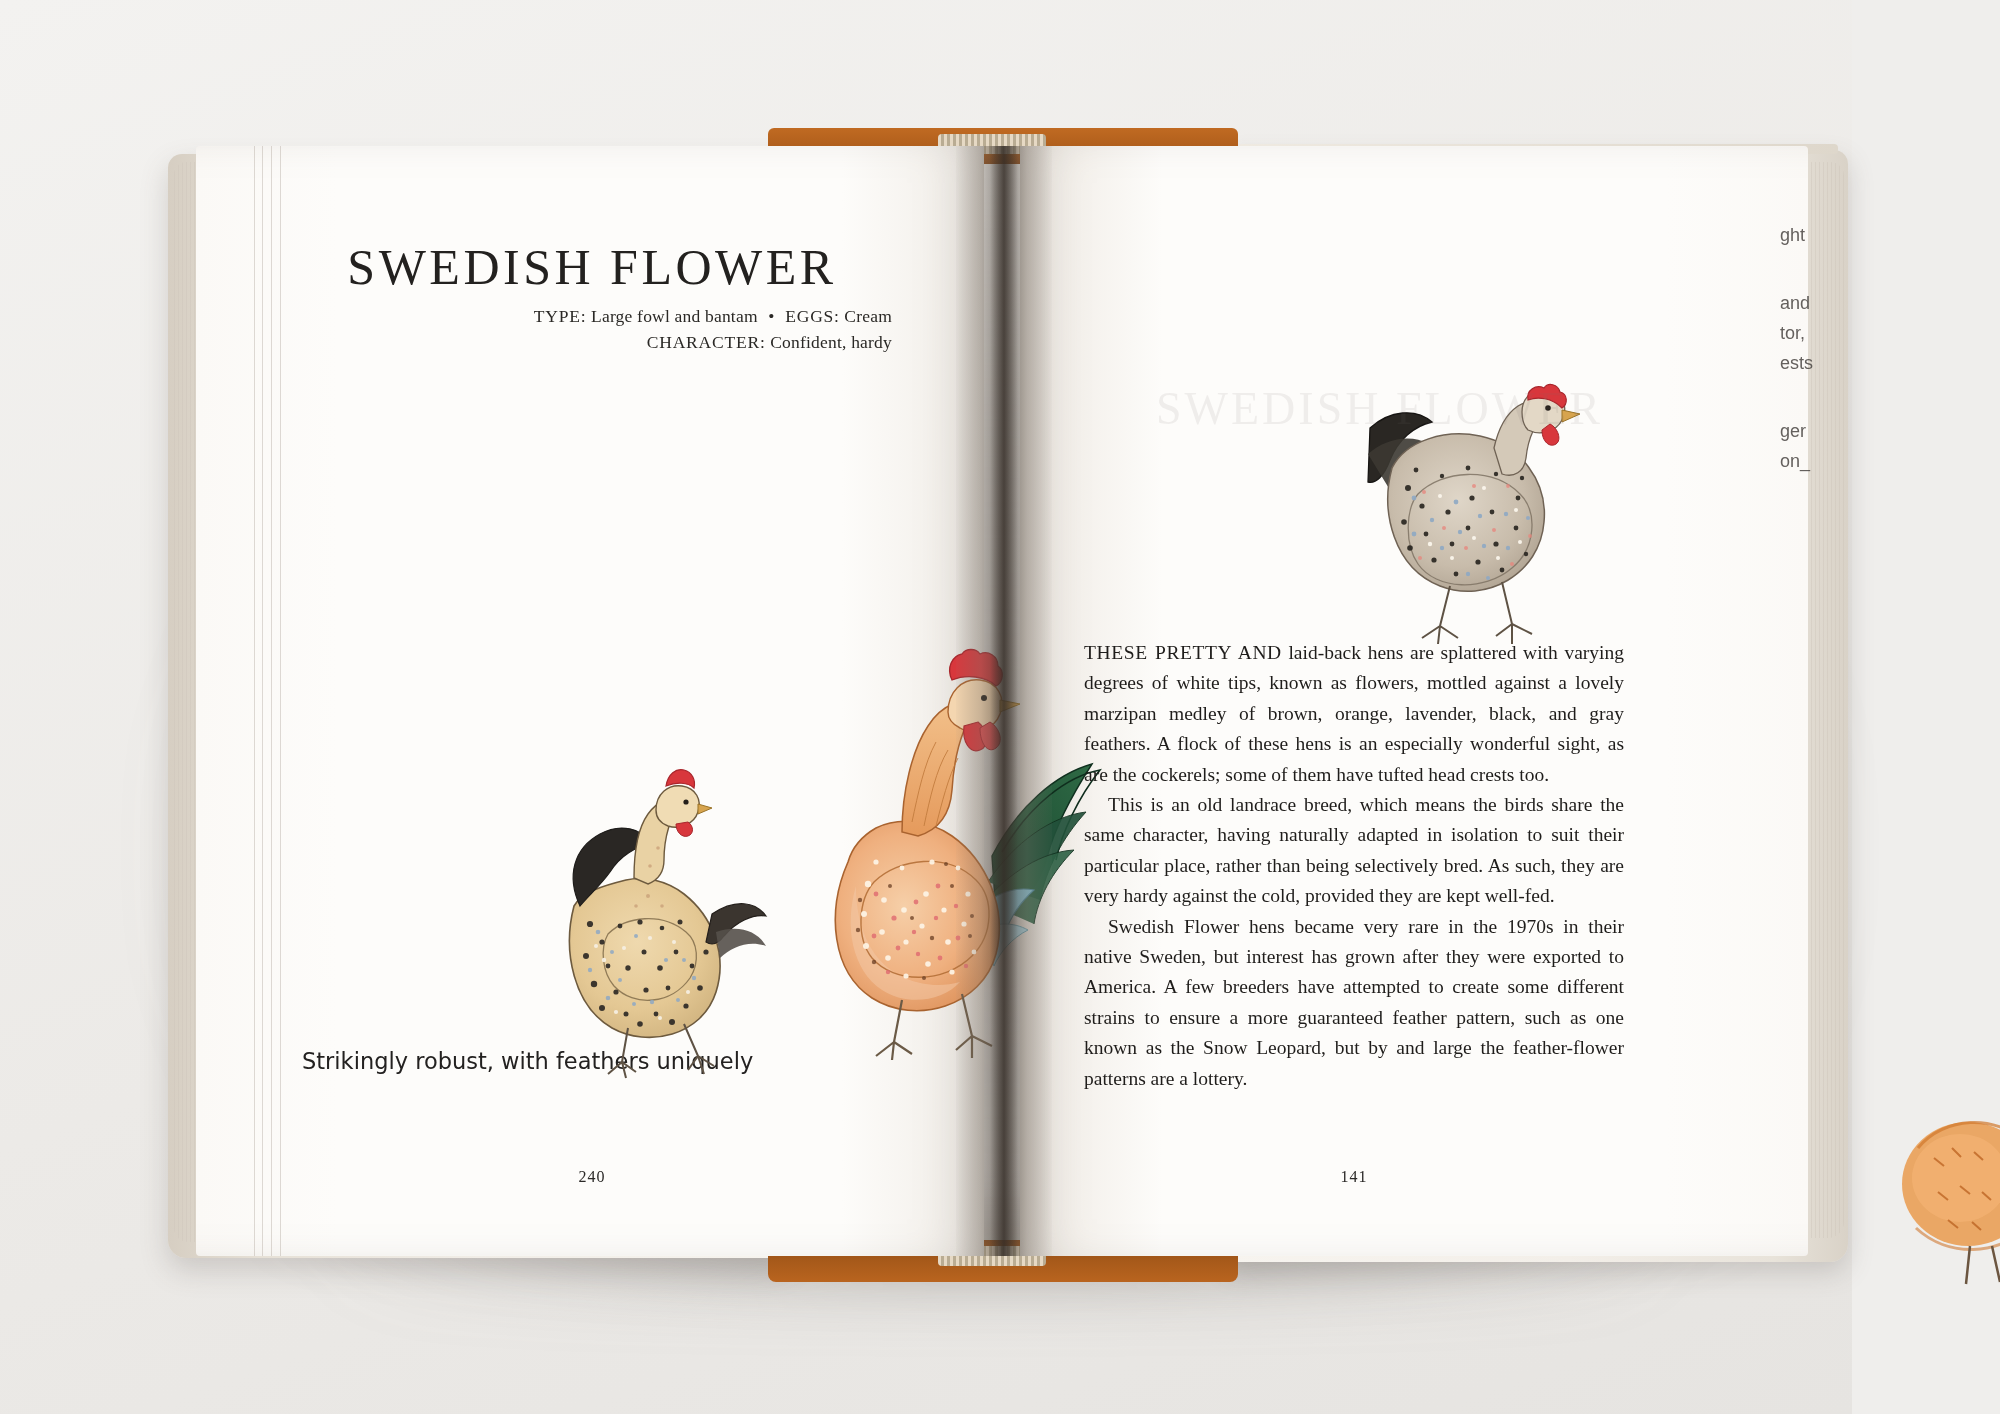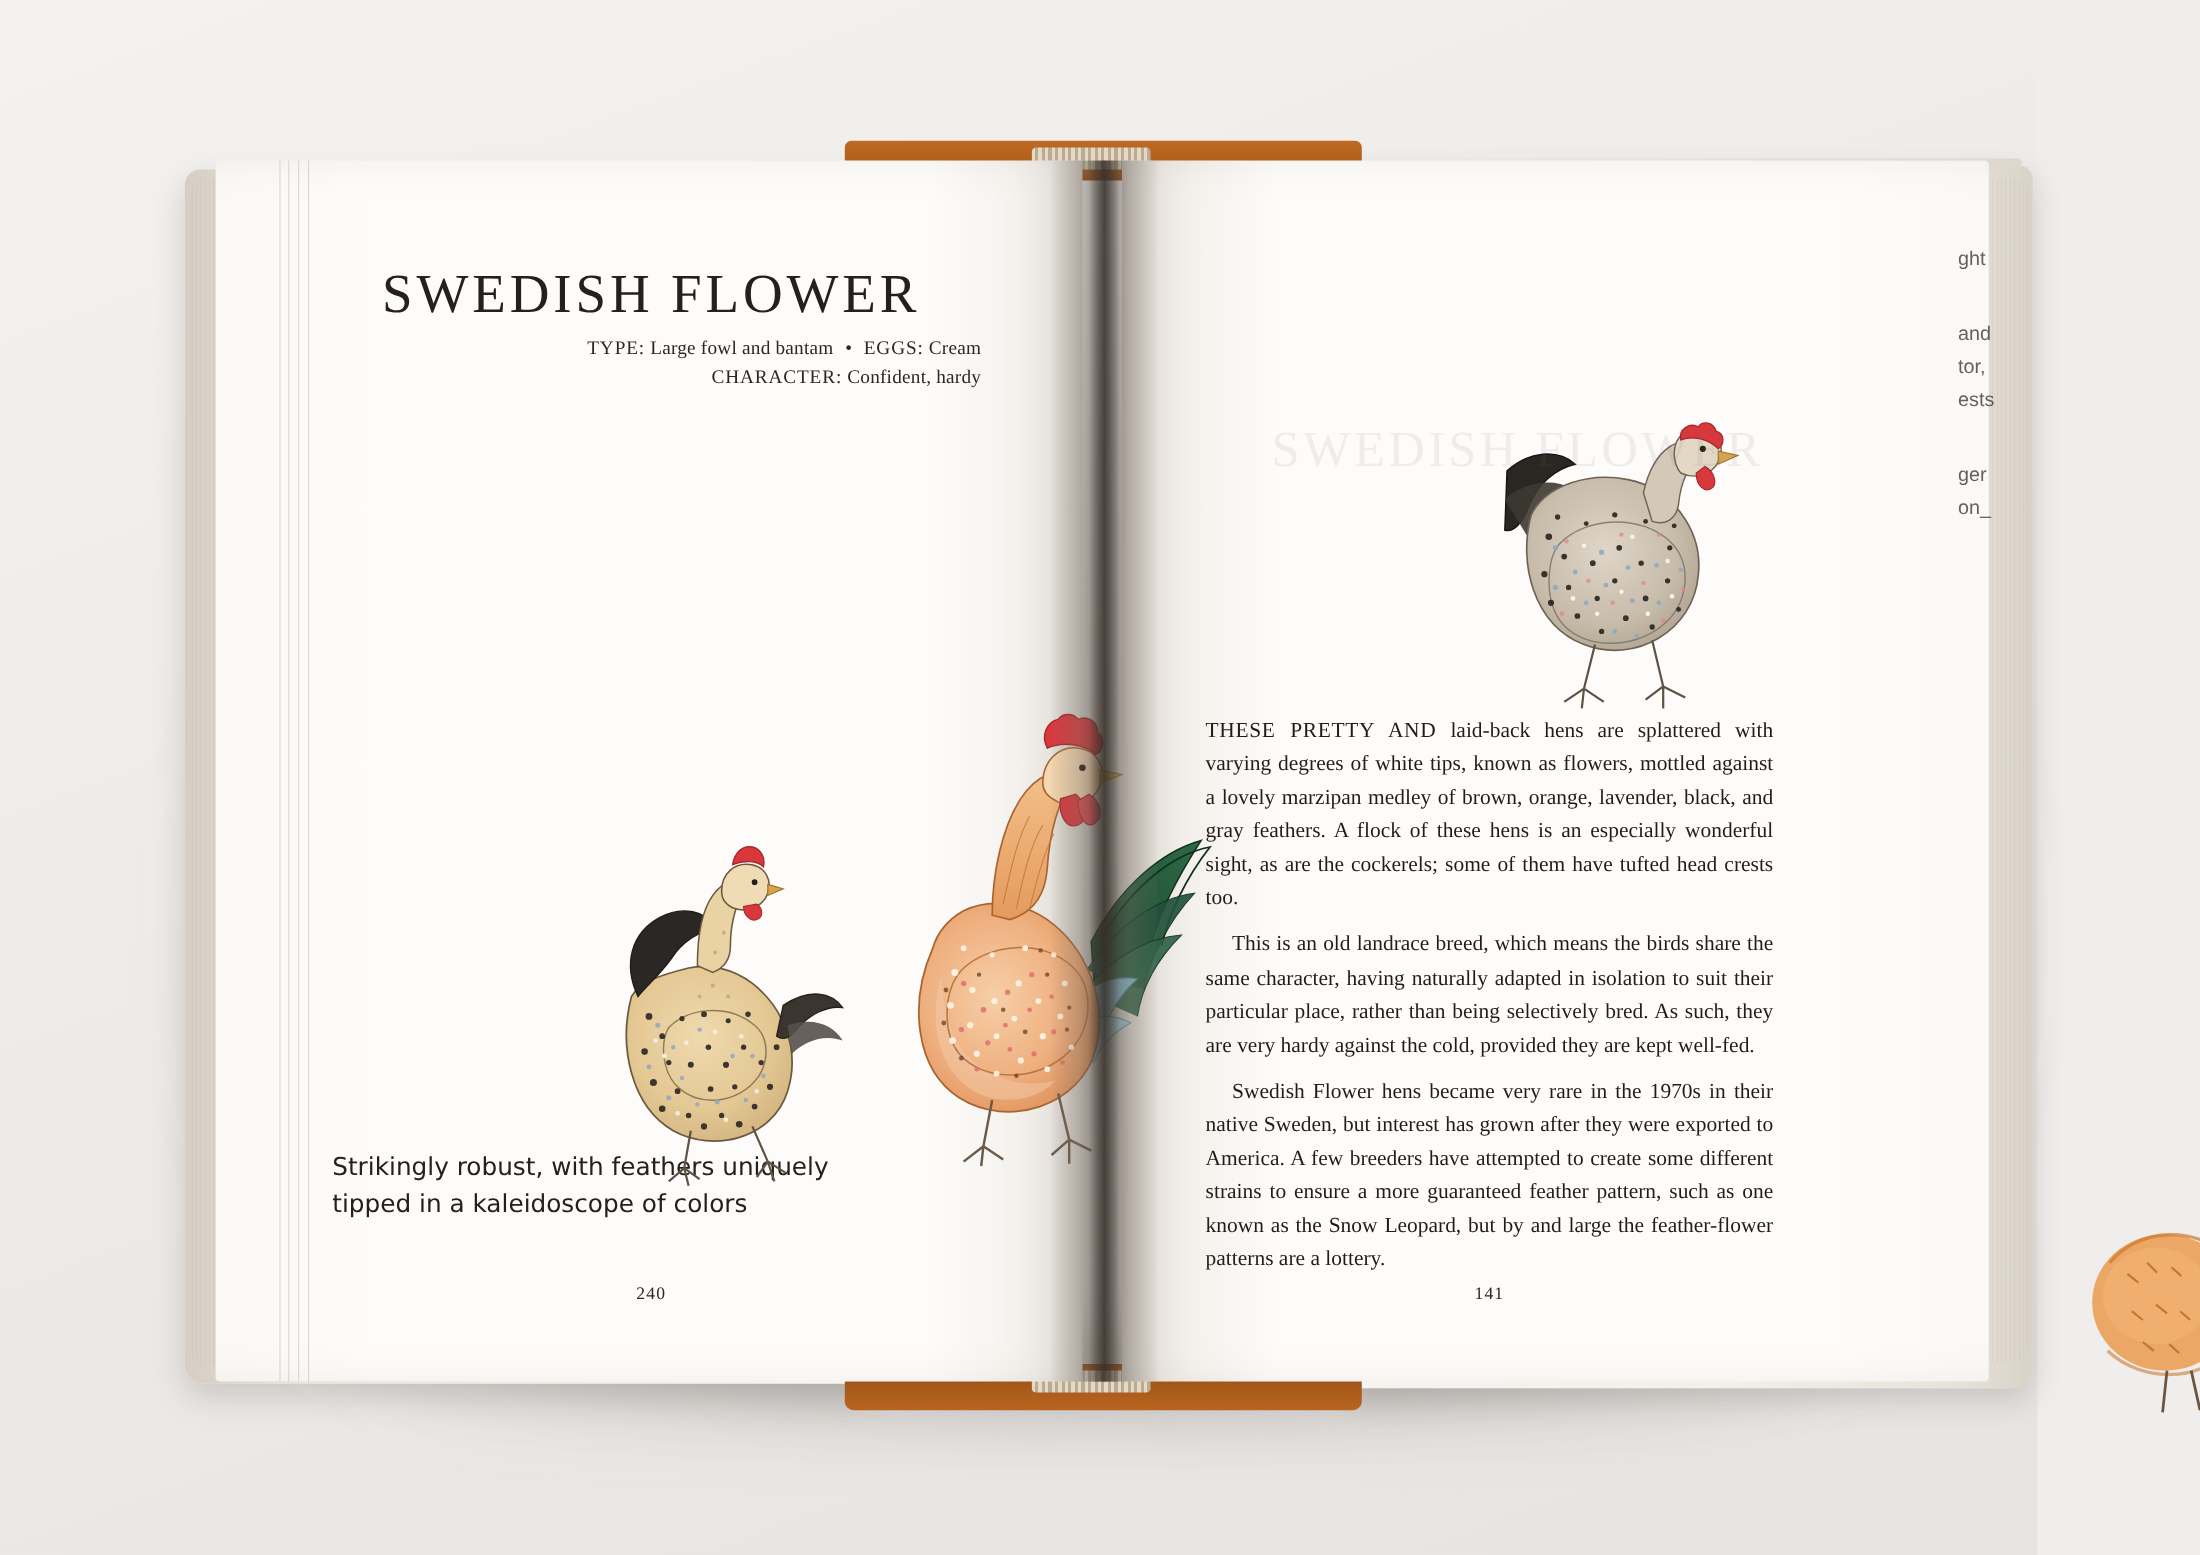--- a/index.html
+++ b/index.html
@@ -268,21 +268,21 @@
     left: 0;
     top: 492px;
     width: 540px;
     font-family: "Liberation Serif", serif;
     font-size: 19.5px;
     line-height: 30.4px;
     color: #1f1d1b;
     text-align: justify;
     hyphens: auto;
   }
-  .body-text p { margin: 12px; text-indent: 24px; }
+  .body-text p { margin: 0; text-indent: 24px; }
   .body-text p:first-child { text-indent: 0; }
   .smallcaps { font-variant: small-caps; letter-spacing: .6px; }
   .folio-r {
     position: absolute;
     left: 0;
     width: 540px;
     text-align: center;
     top: 1022px;
     font-family: "Liberation Serif", serif;
     font-size: 16px;
@@ -392,21 +392,20 @@
           <span>Cream</span>
         </div>
 
         <div class="subline l2">
           <span class="sub-key">CHARACTER:</span>
           <span>Confident, hardy</span>
         </div>
 
         <div class="caption">
           <div>Strikingly robust, with feathers uniquely</div>
-          <div>tipped in a kaleidoscope of colors</div>
         </div>
 
         <div class="folio">240</div>
       </div>
 
       <svg class="ill ill-hen-left" width="260" height="330" viewBox="0 0 260 330">
         <defs>
           <radialGradient id="henSpeck" cx="45%" cy="40%" r="70%">
             <stop offset="0%" stop-color="#efd9ae"></stop>
             <stop offset="60%" stop-color="#e4c894"></stop>

